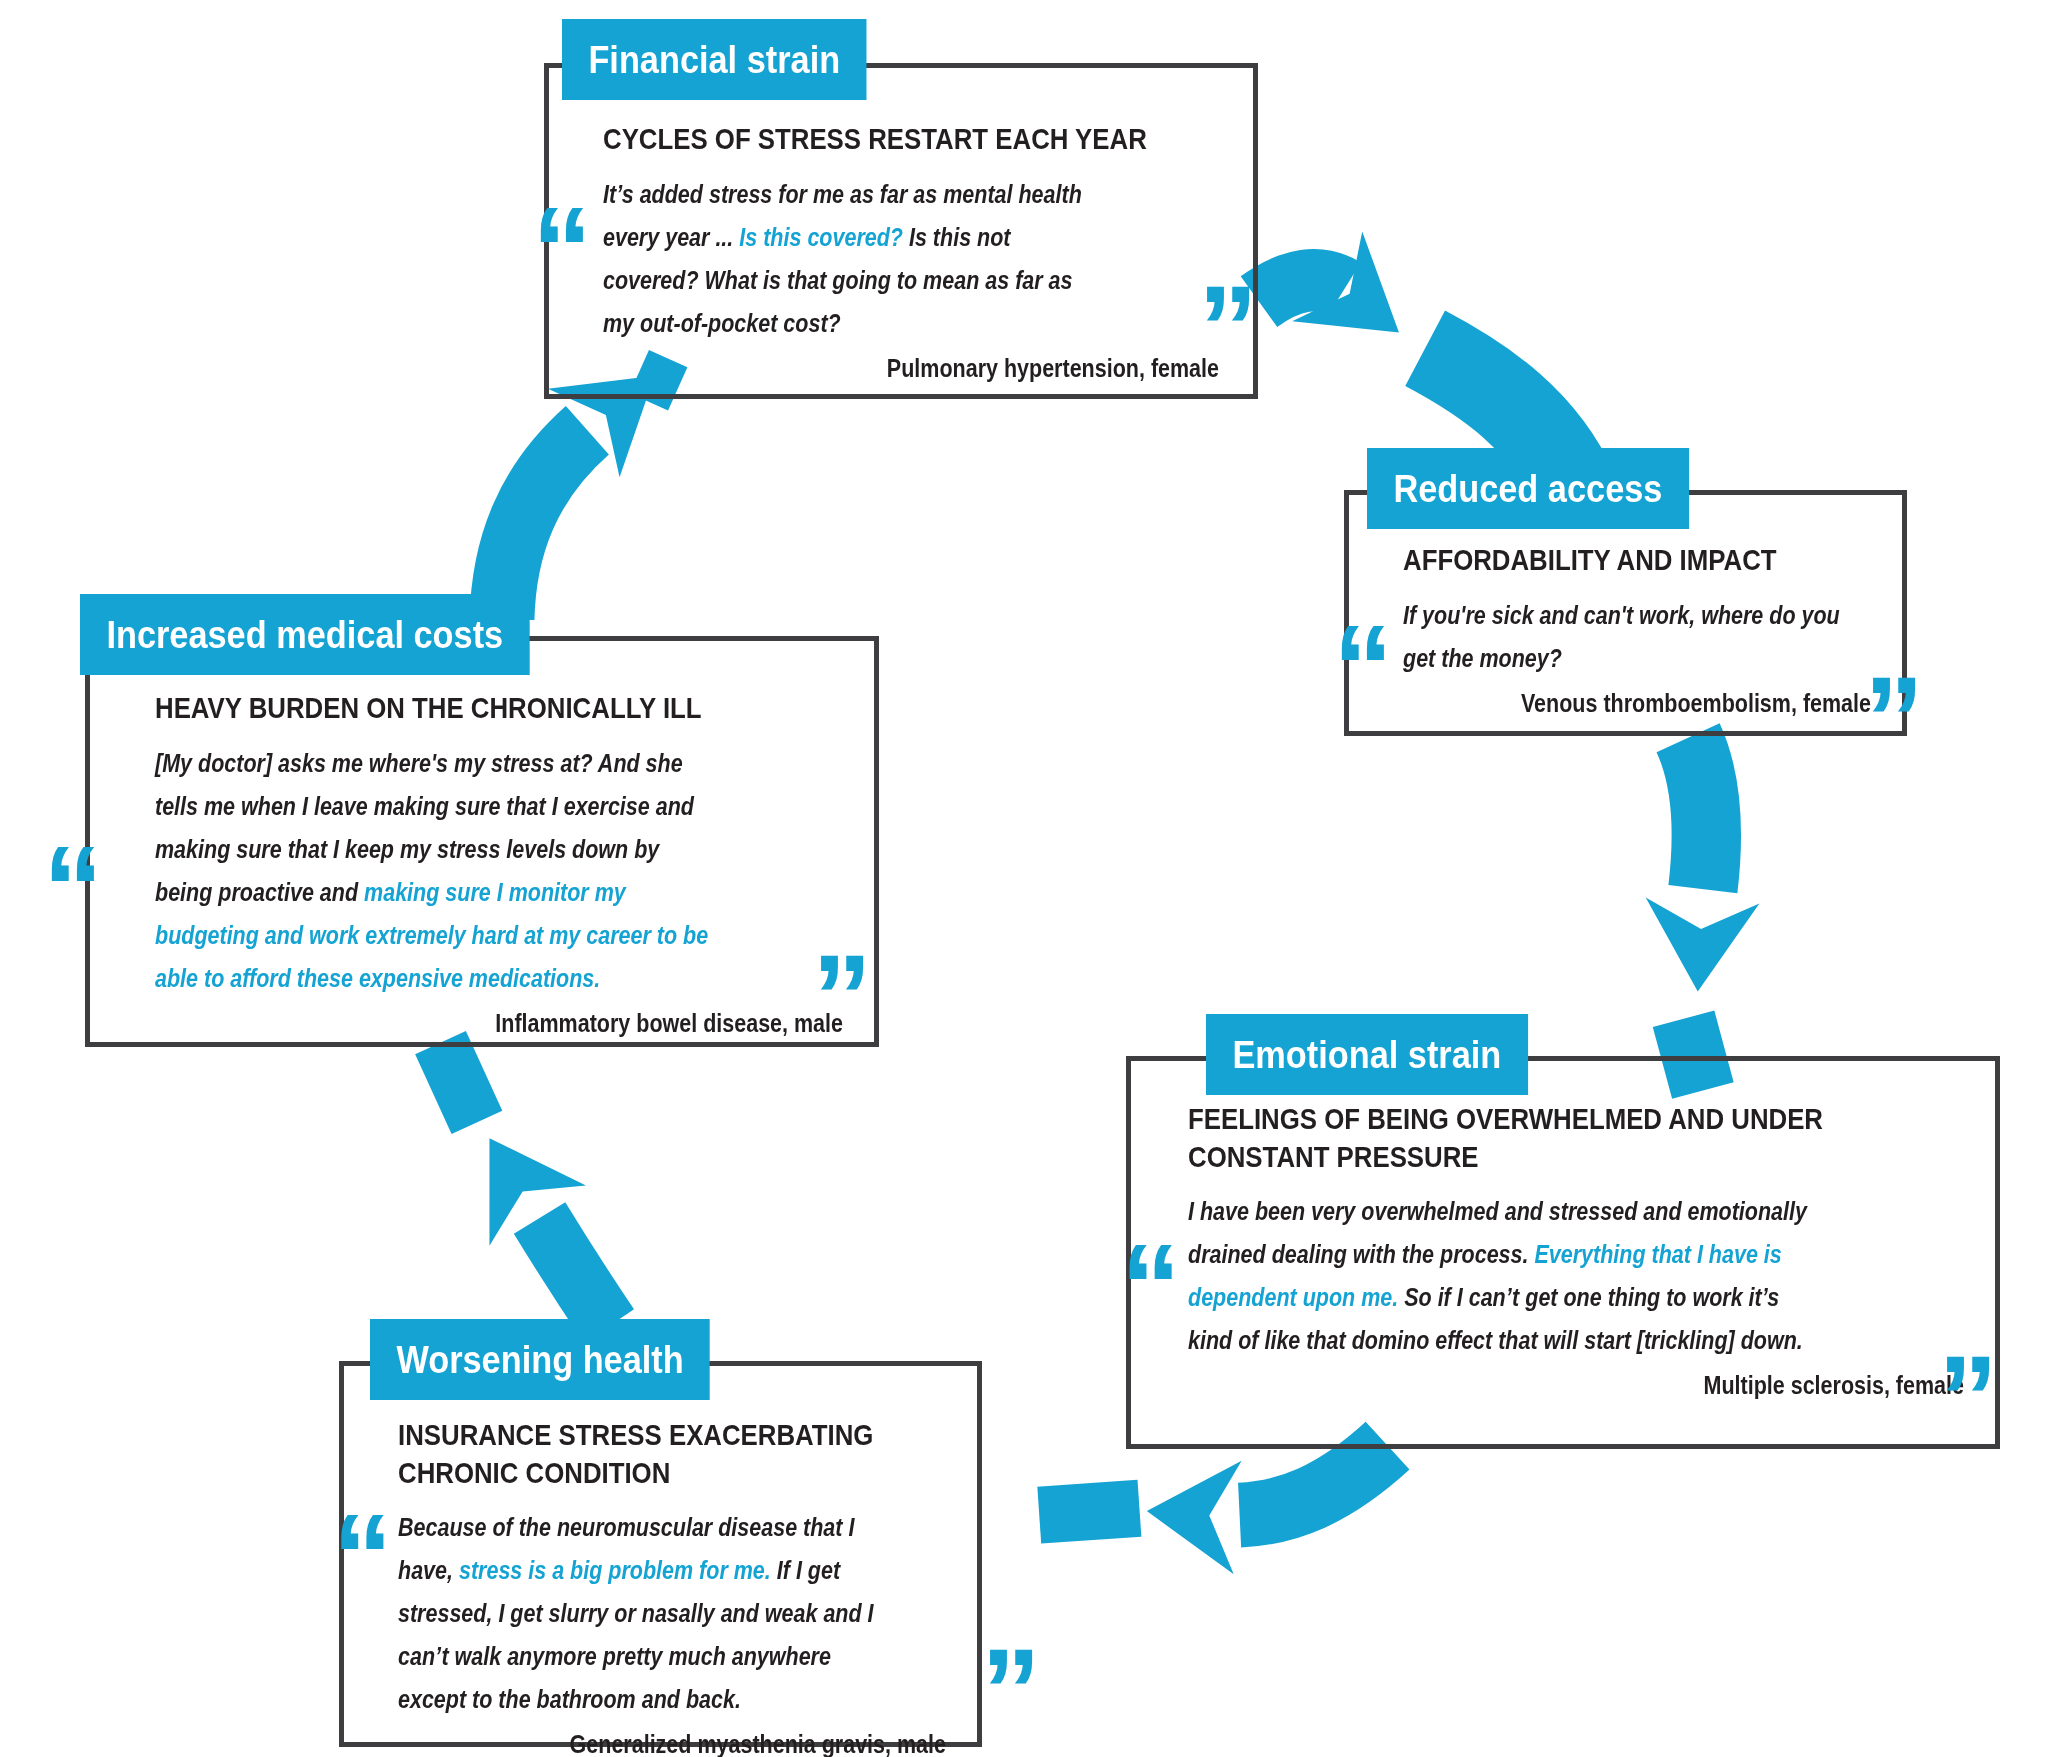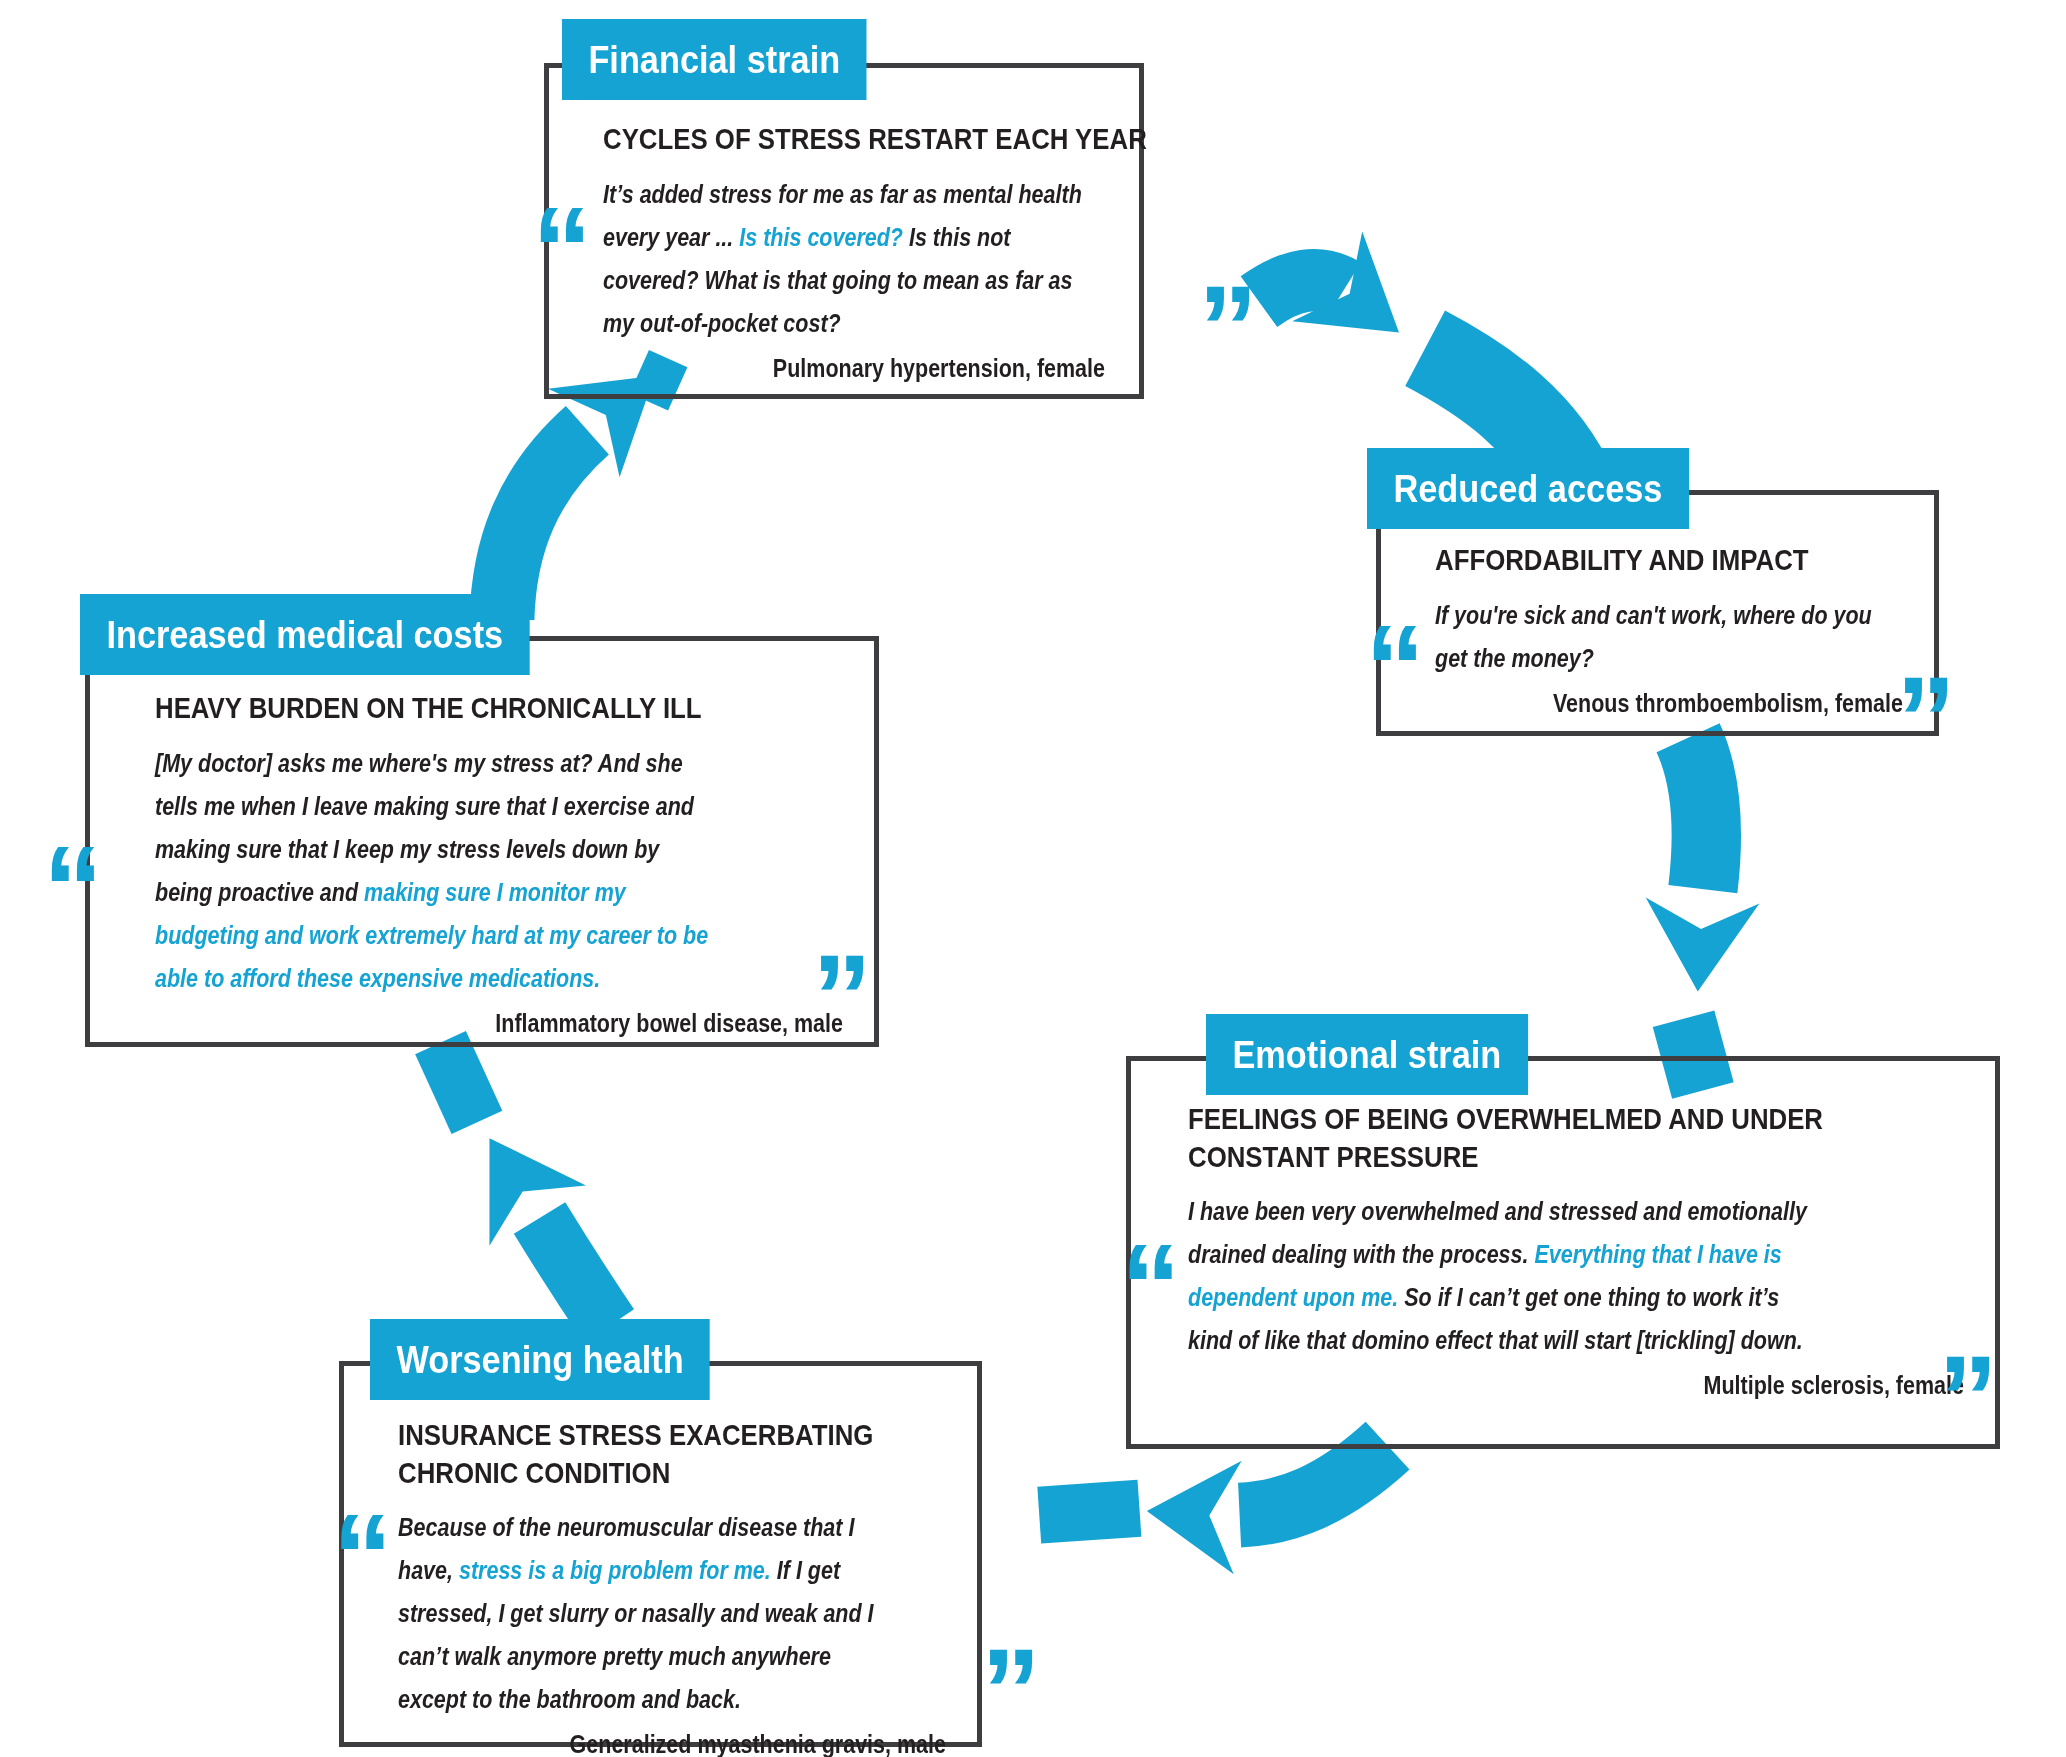--- a/index.html
+++ b/index.html
@@ -4,33 +4,33 @@
 <style>
   html,body { margin:0; padding:0; background:#ffffff; }
   #stage {
     position:relative; width:2066px; height:1757px; overflow:hidden;
     background:#ffffff; font-family:"Liberation Sans","DejaVu Sans",sans-serif;
     color:#231f20;
   }
 
   
   .abs { position:absolute; box-sizing:border-box; }
-  .pos-fin { left:544px;  top:63px;  width:600px; height:336px; }
+  .pos-fin { left:544px;  top:63px;  width:714px; height:336px; }
   .pos-red { left:1344px; top:490px;  width:563px;  height:246px; }
   .pos-emo { left:1126px; top:1056px; width:874px; height:393px; }
   .pos-wor { left:339px;  top:1361px; width:643px; height:386px; }
   .pos-imc { left:51px;   top:636px; width:794px; height:411px;margin-left:34px; }
 
   .panel-bg { background:#ffffff; z-index:1; }
 
   svg.arrows { position:absolute; left:0; top:0; z-index:2; }
 
   .frame { border:5.1px solid #3e3e40; background:transparent; z-index:3; }
   .f-fin { padding:52px 34px 0 54px; }
-  .f-red { padding:46px 31px 0 54px;margin-left:32px; }
+  .f-red { padding:46px 31px 0 54px; }
   .f-emo { padding:39px 31px 0 57px; }
   .f-wor { padding:50px 31px 0 54px; }
   .f-imc { padding:48px 31px 0 65px; }
 
   
   .header {
     position:absolute; z-index:4; height:81px; line-height:81px;
     padding:0 30px; background:#14a3d3; color:#ffffff;
     font-size:39px; font-weight:bold; white-space:nowrap;
     transform:scaleX(0.88); transform-origin:0 0;

